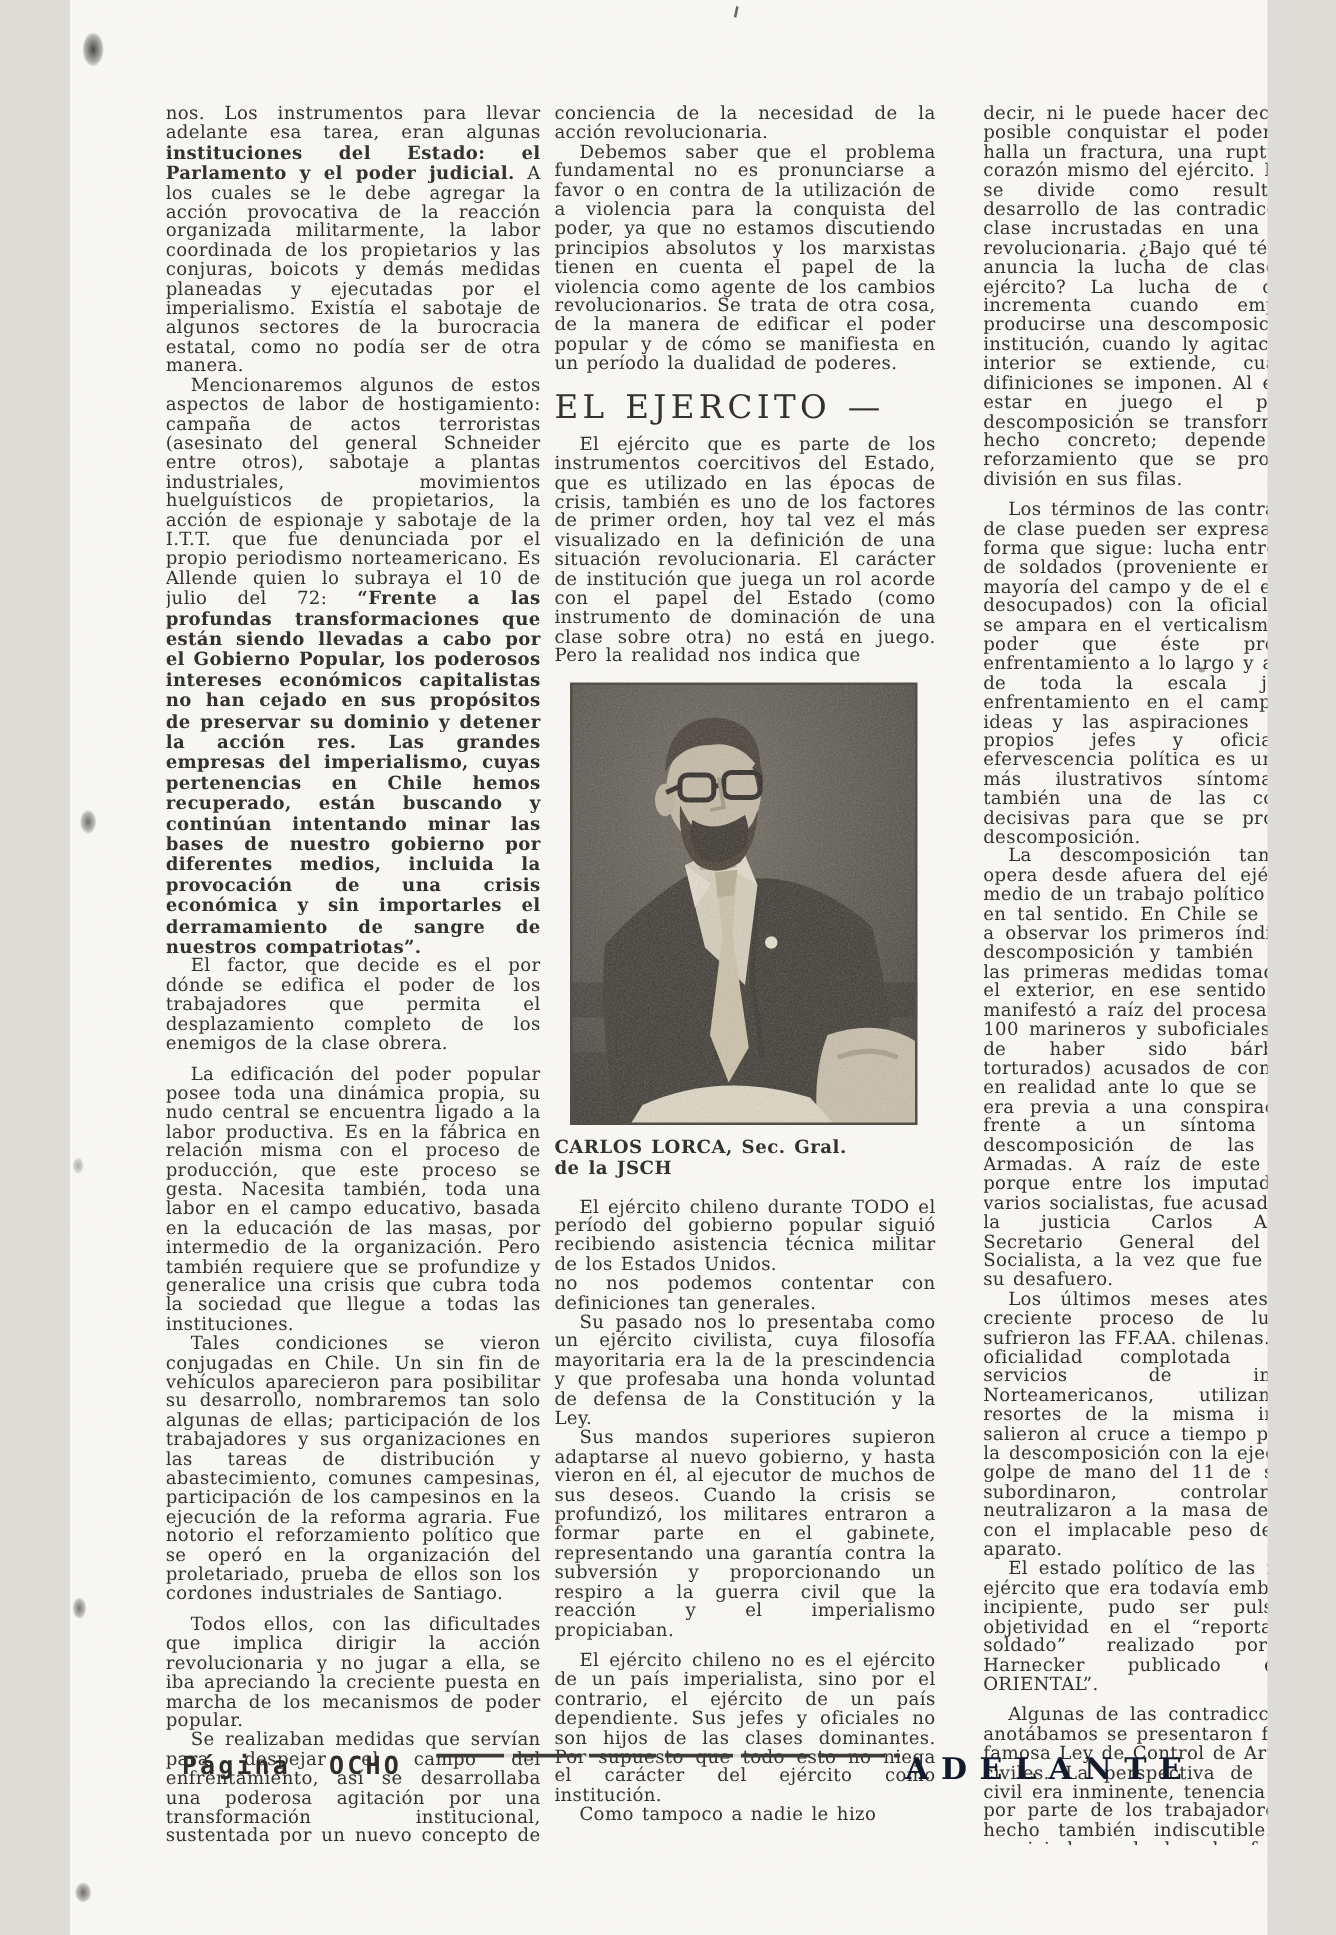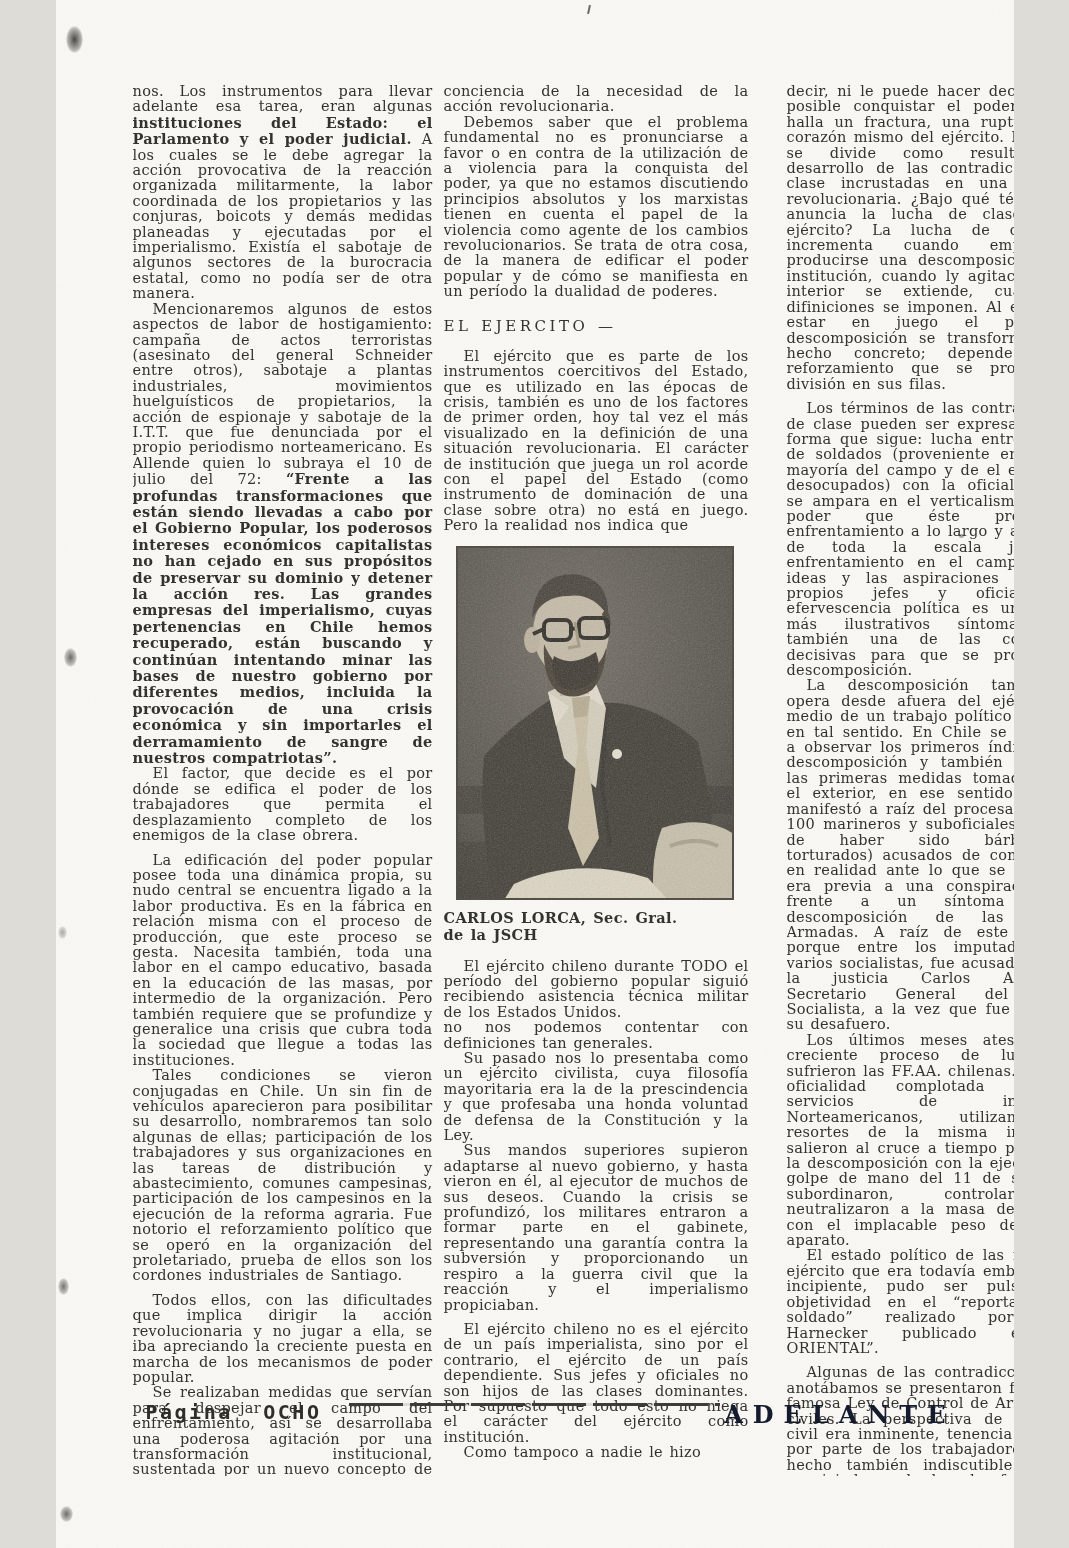--- a/index.html
+++ b/index.html
@@ -7,21 +7,21 @@
         font-family:"DejaVu Serif",serif;color:#312f2a;overflow:hidden;}
   .col{position:absolute;top:84px;width:300px;height:1392px;overflow:hidden;
        text-align:justify;font-size:14.5px;line-height:15.4px;letter-spacing:0.3px;word-spacing:1.6px;}
   .col1{left:77px;}
   .col2{left:388px;width:305px;}
   .col3{left:731px;width:306px;}
   .para{margin:0;}
   .para.ind{text-indent:20px;}
   .para.gap{margin-top:9px;}
   .b{font-weight:bold;}
-  .heading{font-size:15px;line-height:22px;letter-spacing:3.5px;font-weight:400;
+  .heading{font-size:26px;line-height:22px;letter-spacing:3.5px;font-weight:400;
            margin:15px 0 12px 0;text-align:left;text-indent:0;}
   figure.photo{margin:12px 0 0 12px;width:278px;height:354px;padding:0;}
   .caption{text-align:left;font-weight:bold;font-size:14.5px;line-height:17.5px;
            margin:9px 0 15px 0;letter-spacing:0.4px;}
   .footer{position:absolute;left:90px;right:58px;top:1400px;display:flex;align-items:flex-start;}
   .pg{font-family:"DejaVu Sans Mono",monospace;font-weight:bold;font-size:20px;
       letter-spacing:2.5px;word-spacing:16px;white-space:pre;color:#2c2a26;}
   .rule{flex:1;height:3px;margin:3px 4px 0 28px;
         background:repeating-linear-gradient(90deg,#3b3934 0 54px,rgba(59,57,52,.14) 54px 61px);}
   .mast{font-weight:bold;font-size:24px;letter-spacing:10px;color:#0f172a;white-space:nowrap;}

